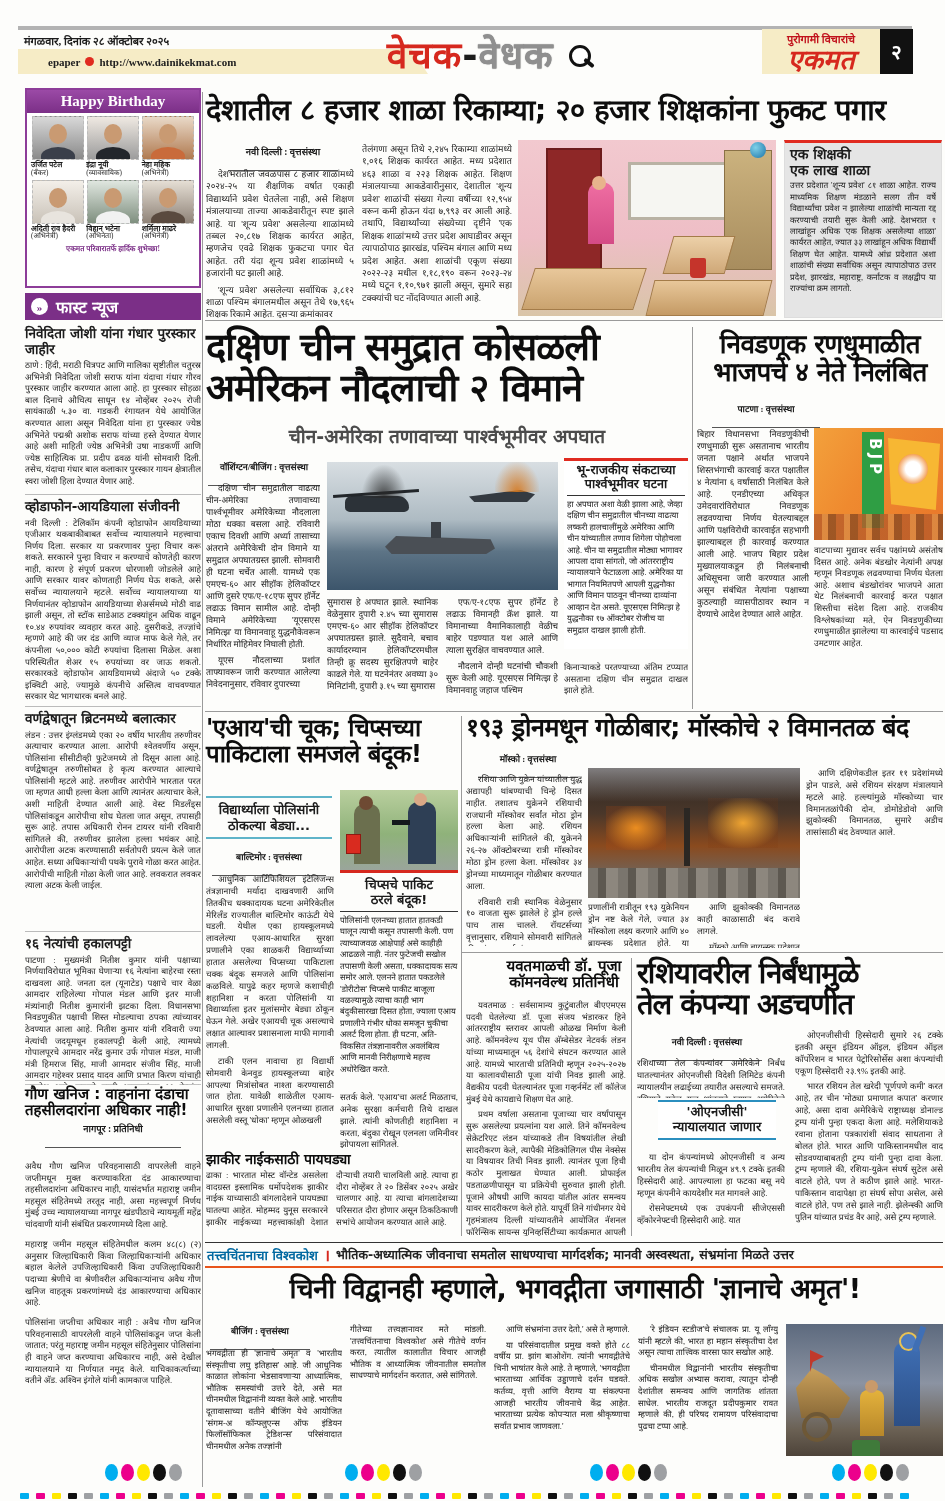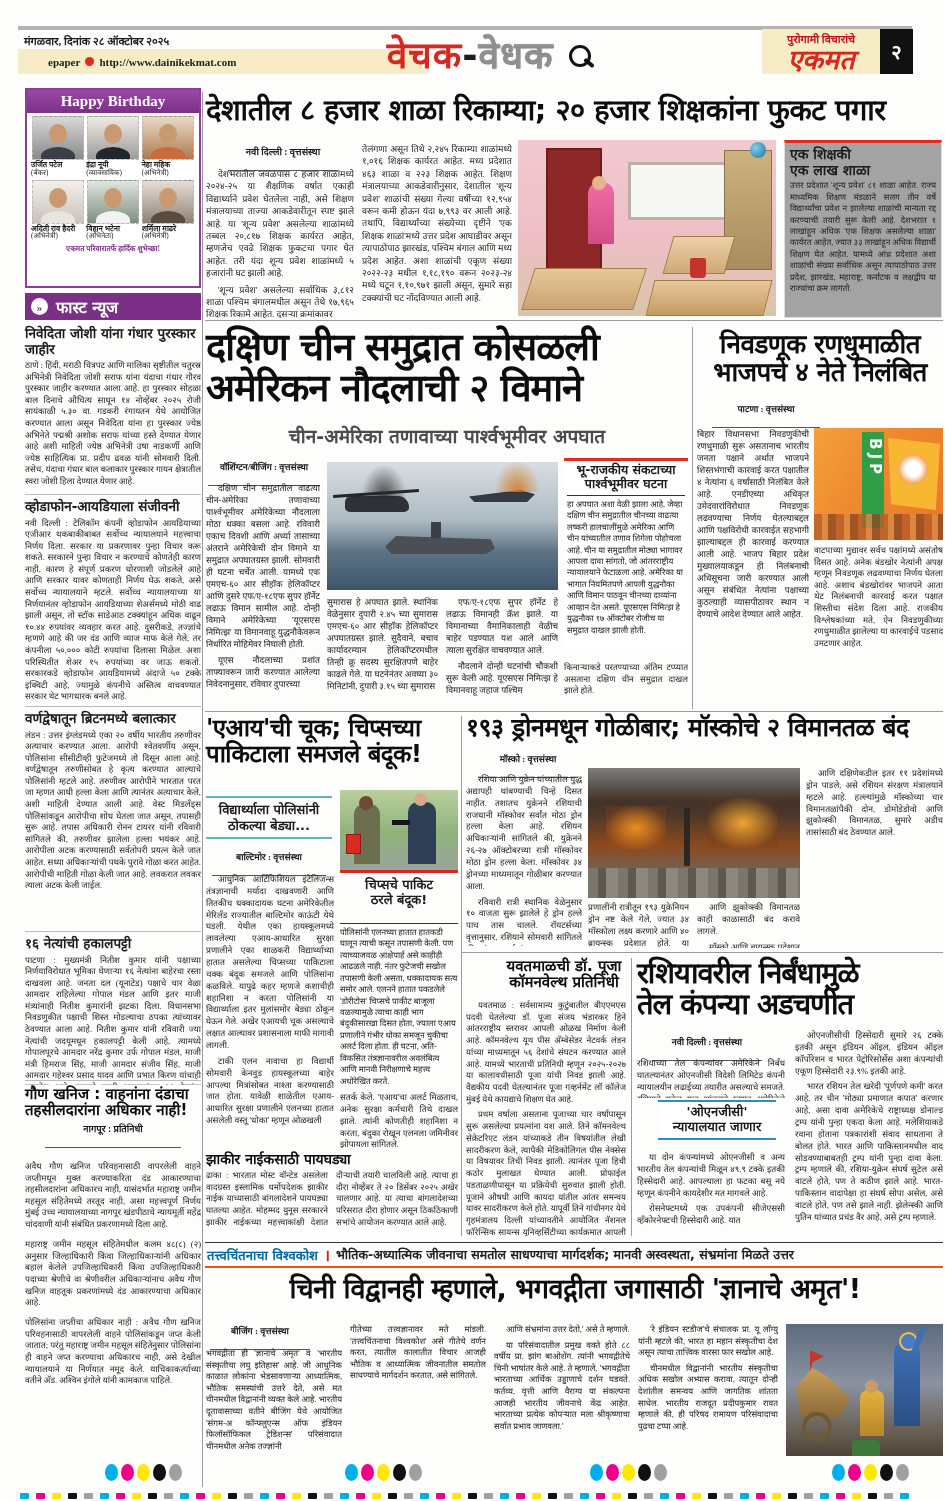--- a/index.html
+++ b/index.html
@@ -209,21 +209,21 @@
     <div class="abs" style="left:206px;top:10px;width:46px;height:118px;background:linear-gradient(#cbb27e,#a8placeholder 100%);background:linear-gradient(#cbb27e,#a88d5e);border:1px solid #8a7146;"></div>
     <div class="abs" style="left:70px;top:42px;width:26px;height:62px;border-radius:12px 12px 0 0;background:linear-gradient(#ef6ea2,#d44b86);"></div>
     <div class="abs" style="left:74px;top:36px;width:14px;height:14px;border-radius:50%;background:#e8b48c;"></div>
     <div class="abs" style="left:10px;top:128px;width:110px;height:40px;background:linear-gradient(#e8c79a,#caa36f);transform:skewX(-18deg);border:1px solid #a47c49;"></div>
     <div class="abs" style="left:132px;top:140px;width:116px;height:34px;background:linear-gradient(#e8c79a,#c49a64);transform:skewX(-14deg);border:1px solid #a47c49;"></div>
     <div class="abs" style="left:150px;top:96px;width:60px;height:36px;background:linear-gradient(#ecd0a8,#cfa878);transform:skewX(-16deg);border:1px solid #a47c49;"></div>
     <div class="abs" style="left:172px;top:118px;width:16px;height:20px;background:#c5342b;border-radius:2px 2px 4px 4px;"></div>
     <div class="abs" style="left:232px;top:2px;width:16px;height:16px;border-radius:50%;background:radial-gradient(circle at 35% 35%,#7fd0e8,#1b74a8);"></div>
   </div>
 
-  <div class="abs redtop" style="left:784px;top:140px;width:158px;height:178px;background:#a3a3a3;box-sizing:border-box;padding:3px 5px;border-left:1px solid #ddd;border-right:1px solid #ddd;border-bottom:1px solid #ddd;">
+  <div class="abs redtop" style="left:784px;top:140px;width:158px;height:178px;background:#e5e5e5;box-sizing:border-box;padding:3px 5px;border-left:1px solid #ddd;border-right:1px solid #ddd;border-bottom:1px solid #ddd;">
     <div class="box-title" style="font-size:14px;text-align:left;">
       <div>एक शिक्षकी</div>
       <div>एक लाख शाळा</div>
     </div>
     <div class="body-txt" style="font-size:8.3px;margin-top:2px;height:132px;">उत्तर प्रदेशात 'शून्य प्रवेश' ८१ शाळा आहेत. राज्य माध्यमिक शिक्षण मंडळाने सलग तीन वर्षे विद्यार्थ्यांचा प्रवेश न झालेल्या शाळांची मान्यता रद्द करण्याची तयारी सुरू केली आहे. देशभरात १ लाखांहून अधिक 'एक शिक्षक असलेल्या शाळा' कार्यरत आहेत, ज्यात ३३ लाखांहून अधिक विद्यार्थी शिक्षण घेत आहेत. यामध्ये आंध्र प्रदेशात अशा शाळांची संख्या सर्वाधिक असून त्यापाठोपाठ उत्तर प्रदेश, झारखंड, महाराष्ट्र, कर्नाटक व लक्षद्वीप या राज्यांचा क्रम लागतो.</div>
   </div>
 
   <div class="rule-h" style="left:205px;top:320px;width:738px;"></div>
 
   <div class="headline abs" style="left:206px;top:327px;width:482px;font-size:38px;text-align:left;letter-spacing:-1px;">
@@ -301,21 +301,21 @@
     <div class="abs" style="left:74px;top:3px;width:13px;height:13px;border-radius:50%;background:#d9a886;"></div>
     <div class="abs" style="left:52px;top:30px;width:18px;height:5px;background:#14181c;"></div>
   </div>
 
   <div class="body-txt abs" style="left:206px;top:874px;width:128px;height:272px;font-size:8.6px;">
     <p>आधुनिक आर्टिफिशियल इंटेलिजन्स तंत्रज्ञानाची मर्यादा दाखवणारी आणि तितकीच धक्कादायक घटना अमेरिकेतील मेरिलँड राज्यातील बाल्टिमोर काऊंटी येथे घडली. येथील एका हायस्कूलमध्ये लावलेल्या एआय-आधारित सुरक्षा प्रणालीने एका शाळकरी विद्यार्थ्याच्या हातात असलेल्या चिप्सच्या पाकिटाला चक्क बंदूक समजले आणि पोलिसांना कळविले. यापुढे कहर म्हणजे कशाचीही शहानिशा न करता पोलिसांनी या विद्यार्थ्याला इतर मुलांसमोर बेड्या ठोकून घेऊन गेले. अखेर एआयची चूक असल्याचे लक्षात आल्यावर प्रशासनाला माफी मागावी लागली.</p>
     <p>टाकी एलन नावाचा हा विद्यार्थी सोमवारी केनवुड हायस्कूलच्या बाहेर आपल्या मित्रांसोबत नाश्ता करण्यासाठी जात होता. यावेळी शाळेतील एआय-आधारित सुरक्षा प्रणालीने एलनच्या हातात असलेली वस्तू 'धोका' म्हणून ओळखली</p>
   </div>
 
   <div class="abs" style="left:340px;top:878px;width:118px;">
-    <div class="box-title" style="font-size:13px;border-bottom:1px solid #333;padding-bottom:15px;text-align:center;">
+    <div class="box-title" style="font-size:13px;border-bottom:1px solid #333;padding-bottom:3px;text-align:center;">
       <div>चिप्सचे पाकिट</div>
       <div>ठरले बंदूक!</div>
     </div>
     <div class="body-txt" style="font-size:8.3px;margin-top:3px;height:172px;text-align:left;">पोलिसांनी एलनच्या हातात हातकडी घालून त्याची कसून तपासणी केली. पण त्याच्याजवळ आक्षेपार्ह असे काहीही आढळले नाही. नंतर फुटेजची सखोल तपासणी केली असता, धक्कादायक सत्य समोर आले. एलनने हातात पकडलेले 'डोरीटोस' चिप्सचे पाकीट बाजूला वळल्यामुळे त्याचा काही भाग बंदुकीसारखा दिसत होता, ज्याला एआय प्रणालीने गंभीर धोका समजून चुकीचा अलर्ट दिला होता. ही घटना, अति-विकसित तंत्रज्ञानावरील अवलंबित्व आणि मानवी निरीक्षणाचे महत्त्व अधोरेखित करते.</div>
   </div>
   <div class="body-txt abs" style="left:340px;top:1092px;width:118px;height:56px;font-size:8.6px;">सतर्क केले. 'एआय'चा अलर्ट मिळताच, अनेक सुरक्षा कर्मचारी तिथे दाखल झाले. त्यांनी कोणतीही शहानिशा न करता, बंदुका रोखून एलनला जमिनीवर झोपायला सांगितले.</div>
 
   <div class="headline abs" style="left:206px;top:1152px;width:250px;font-size:14px;">झाकीर नाईकसाठी पायघड्या</div>
   <div class="body-txt abs" style="left:206px;top:1170px;width:252px;height:64px;font-size:8.5px;column-count:2;column-gap:8px;">ढाका : भारतात मोस्ट वॉन्टेड असलेला वादग्रस्त इस्लामिक धर्मोपदेशक झाकीर नाईक याच्यासाठी बांगलादेशने पायघड्या घातल्या आहेत. मोहम्मद युनूस सरकारने झाकीर नाईकच्या महत्त्वाकांक्षी देशात दौऱ्याची तयारी चालविली आहे. त्याचा हा दौरा नोव्हेंबर ते २० डिसेंबर २०२५ अखेर चालणार आहे. या त्याचा बांगलादेशच्या परिसरात दौरा होणार असून ठिकठिकाणी सभांचे आयोजन करण्यात आले आहे.</div>
 

